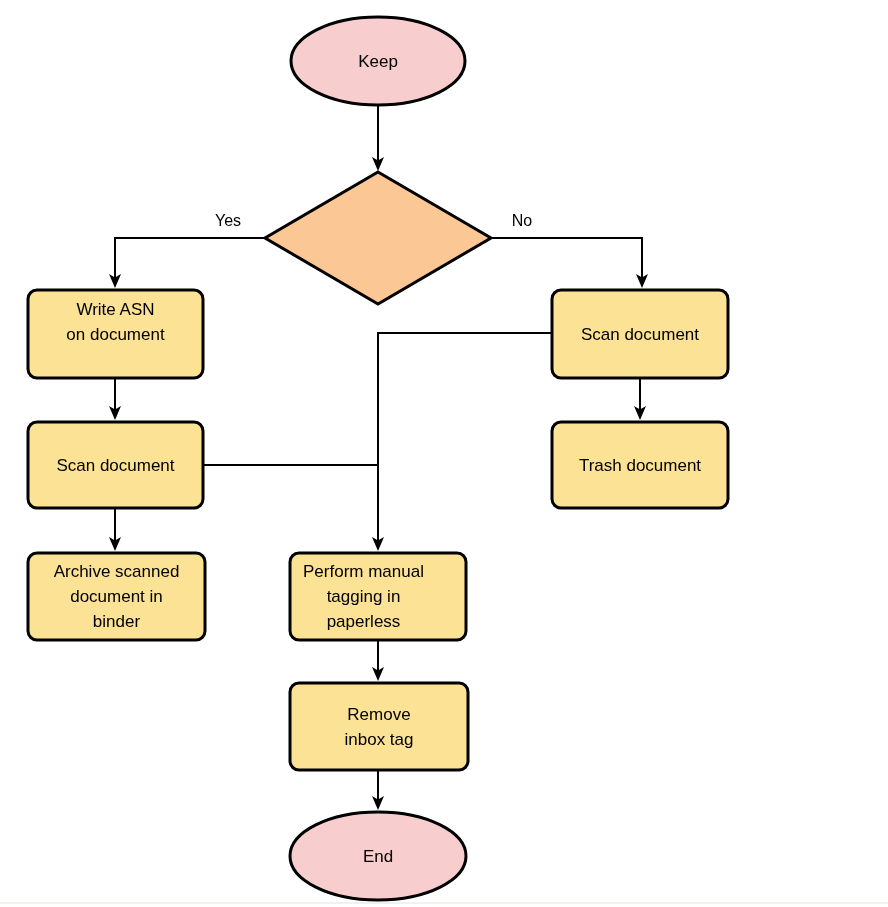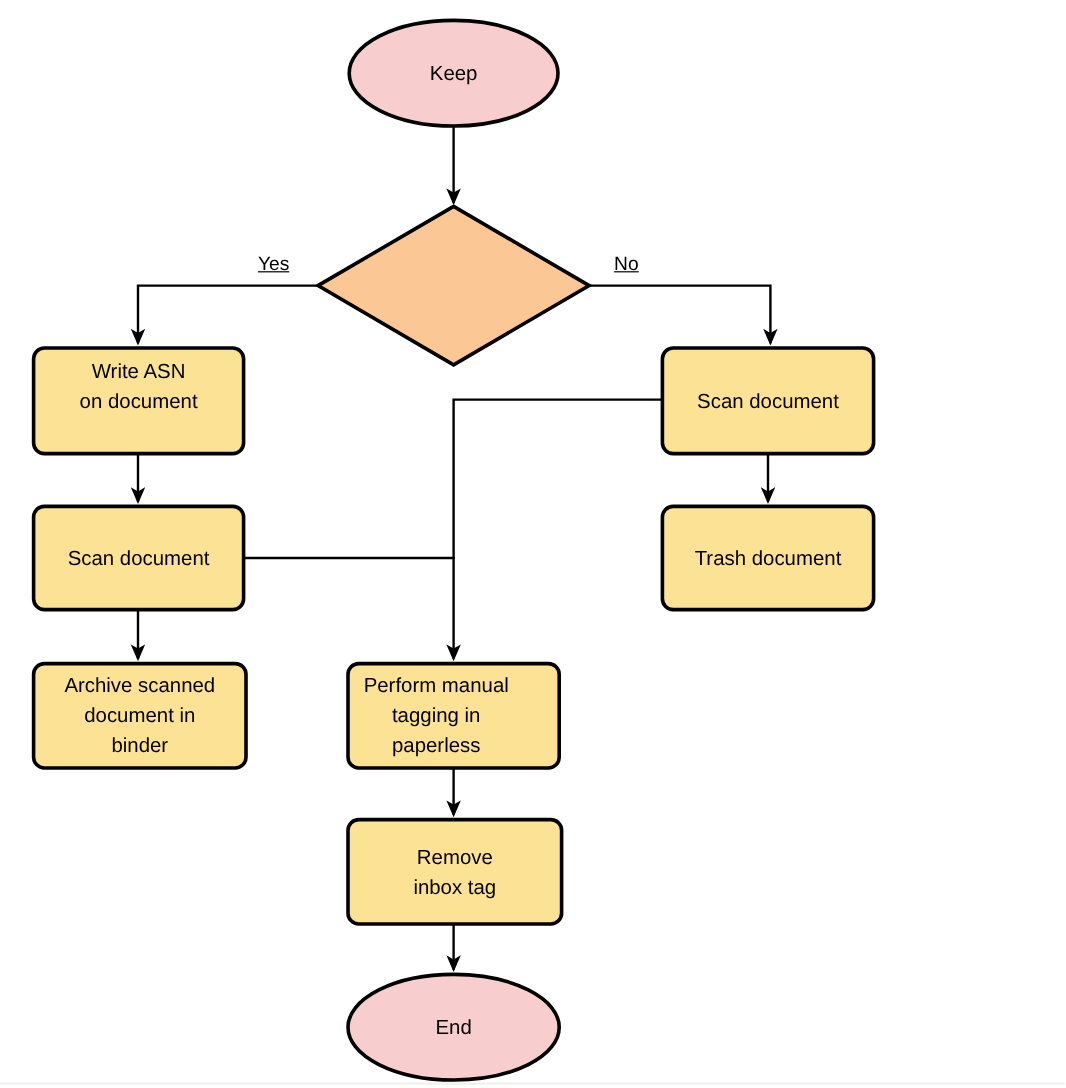--- a/index.html
+++ b/index.html
@@ -40,21 +40,20 @@
     line-height: 25px;
     color: #000000;
   }
   .edge-label {
     position: absolute;
     display: flex;
     align-items: center;
     justify-content: center;
     font-size: 16px;
     color: #000000;
-    text-decoration: underline;
   }
   .note {
     position: absolute;
     left: 481px;
     top: 589px;
     width: 404px;
     font-style: italic;
     font-size: 17.5px;
     line-height: 27px;
     white-space: pre-line;

